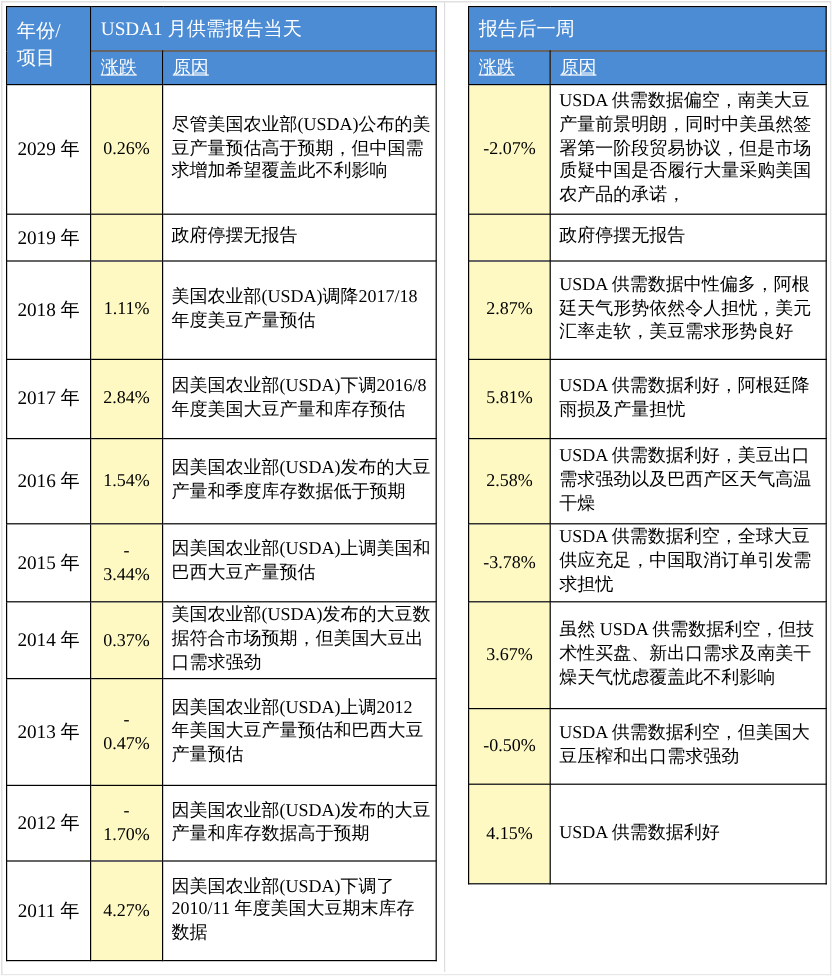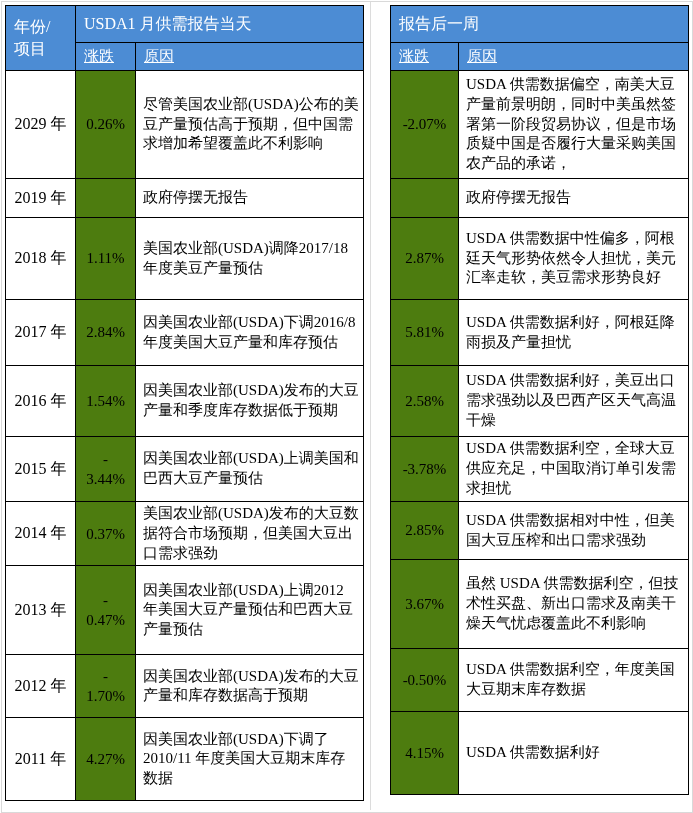--- a/index.html
+++ b/index.html
@@ -26,21 +26,21 @@
     background:#4c8cd4;color:#ffffff;text-align:left;
     padding:2px 6px 2px 8px;font-size:16px;
   }
   .ghead.sub{font-size:15px;text-decoration:underline;}
   .corner{
     background:#4c8cd4;color:#ffffff;font-size:16px;line-height:1.35;
     padding:2px 4px 2px 8px;white-space:pre-line;vertical-align:middle;
   }
   .year{text-align:center;font-size:16px;background:#ffffff;}
   .chg{
-    background:#4d7c0f;text-align:center;font-size:15px;
+    background:#fef9c3;text-align:center;font-size:15px;
     white-space:pre-line;line-height:1.35;padding:0 3px;
   }
   .rsn{
     background:#ffffff;font-size:15px;line-height:1.32;
     text-align:left;padding:2px 4px 2px 7px;
   }
   tr.hh1{height:37px;}
   tr.hh2{height:28px;}
   tr.h0{height:108px;}
   tr.h1{height:39px;}
@@ -162,31 +162,27 @@
       <td class="rsn">USDA 供需数据利好，阿根廷降雨损及产量担忧</td>
     </tr>
     <tr class="h4">
       <td class="chg">2.58%</td>
       <td class="rsn">USDA 供需数据利好，美豆出口需求强劲以及巴西产区天气高温干燥</td>
     </tr>
     <tr class="h5">
       <td class="chg">-3.78%</td>
       <td class="rsn">USDA 供需数据利空，全球大豆供应充足，中国取消订单引发需求担忧</td>
     </tr>
-    <tr class="h6">
-      <td class="chg">2.85%</td>
-      <td class="rsn">USDA 供需数据相对中性，但美国大豆压榨和出口需求强劲</td>
-    </tr>
     <tr class="h7">
       <td class="chg">3.67%</td>
       <td class="rsn">虽然 USDA 供需数据利空，但技术性买盘、新出口需求及南美干燥天气忧虑覆盖此不利影响</td>
     </tr>
     <tr class="h8">
       <td class="chg">-0.50%</td>
-      <td class="rsn">USDA 供需数据利空，年度美国大豆期末库存数据</td>
+      <td class="rsn">USDA 供需数据利空，但美国大豆压榨和出口需求强劲</td>
     </tr>
     <tr class="h9">
       <td class="chg">4.15%</td>
       <td class="rsn">USDA 供需数据利好</td>
     </tr>
   </tbody>
     </table>
 </div>
 
 </body></html>

